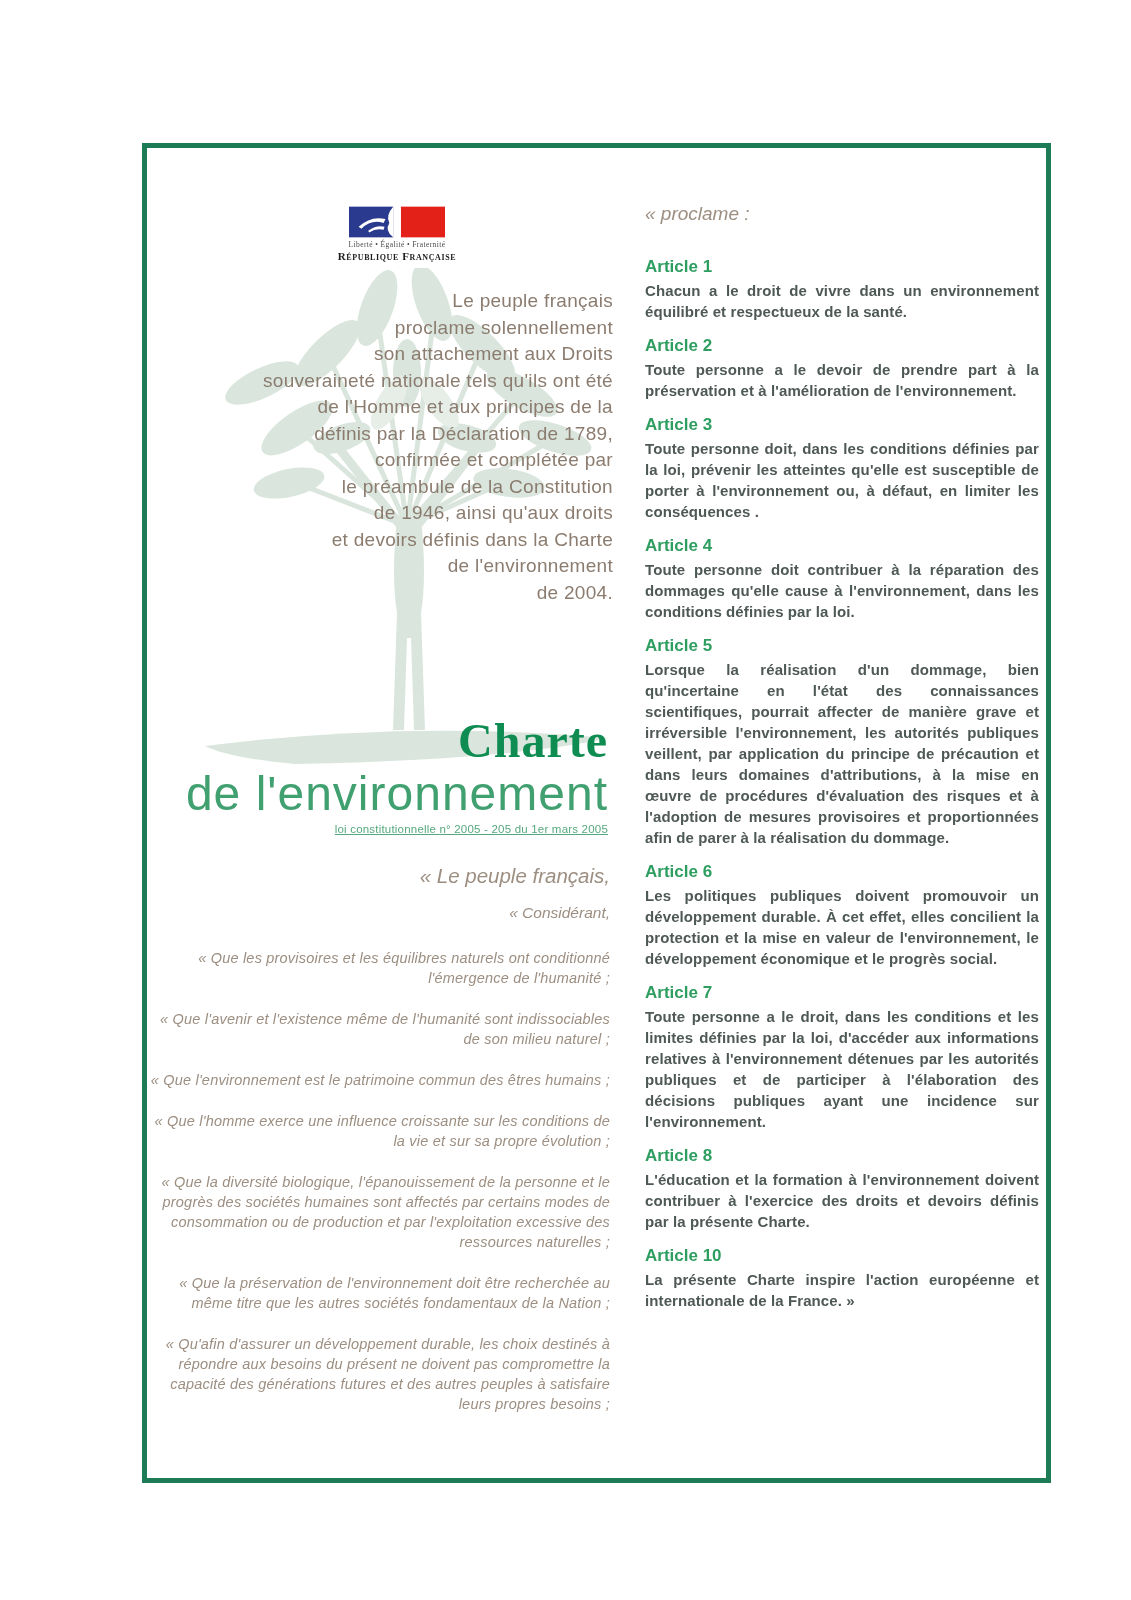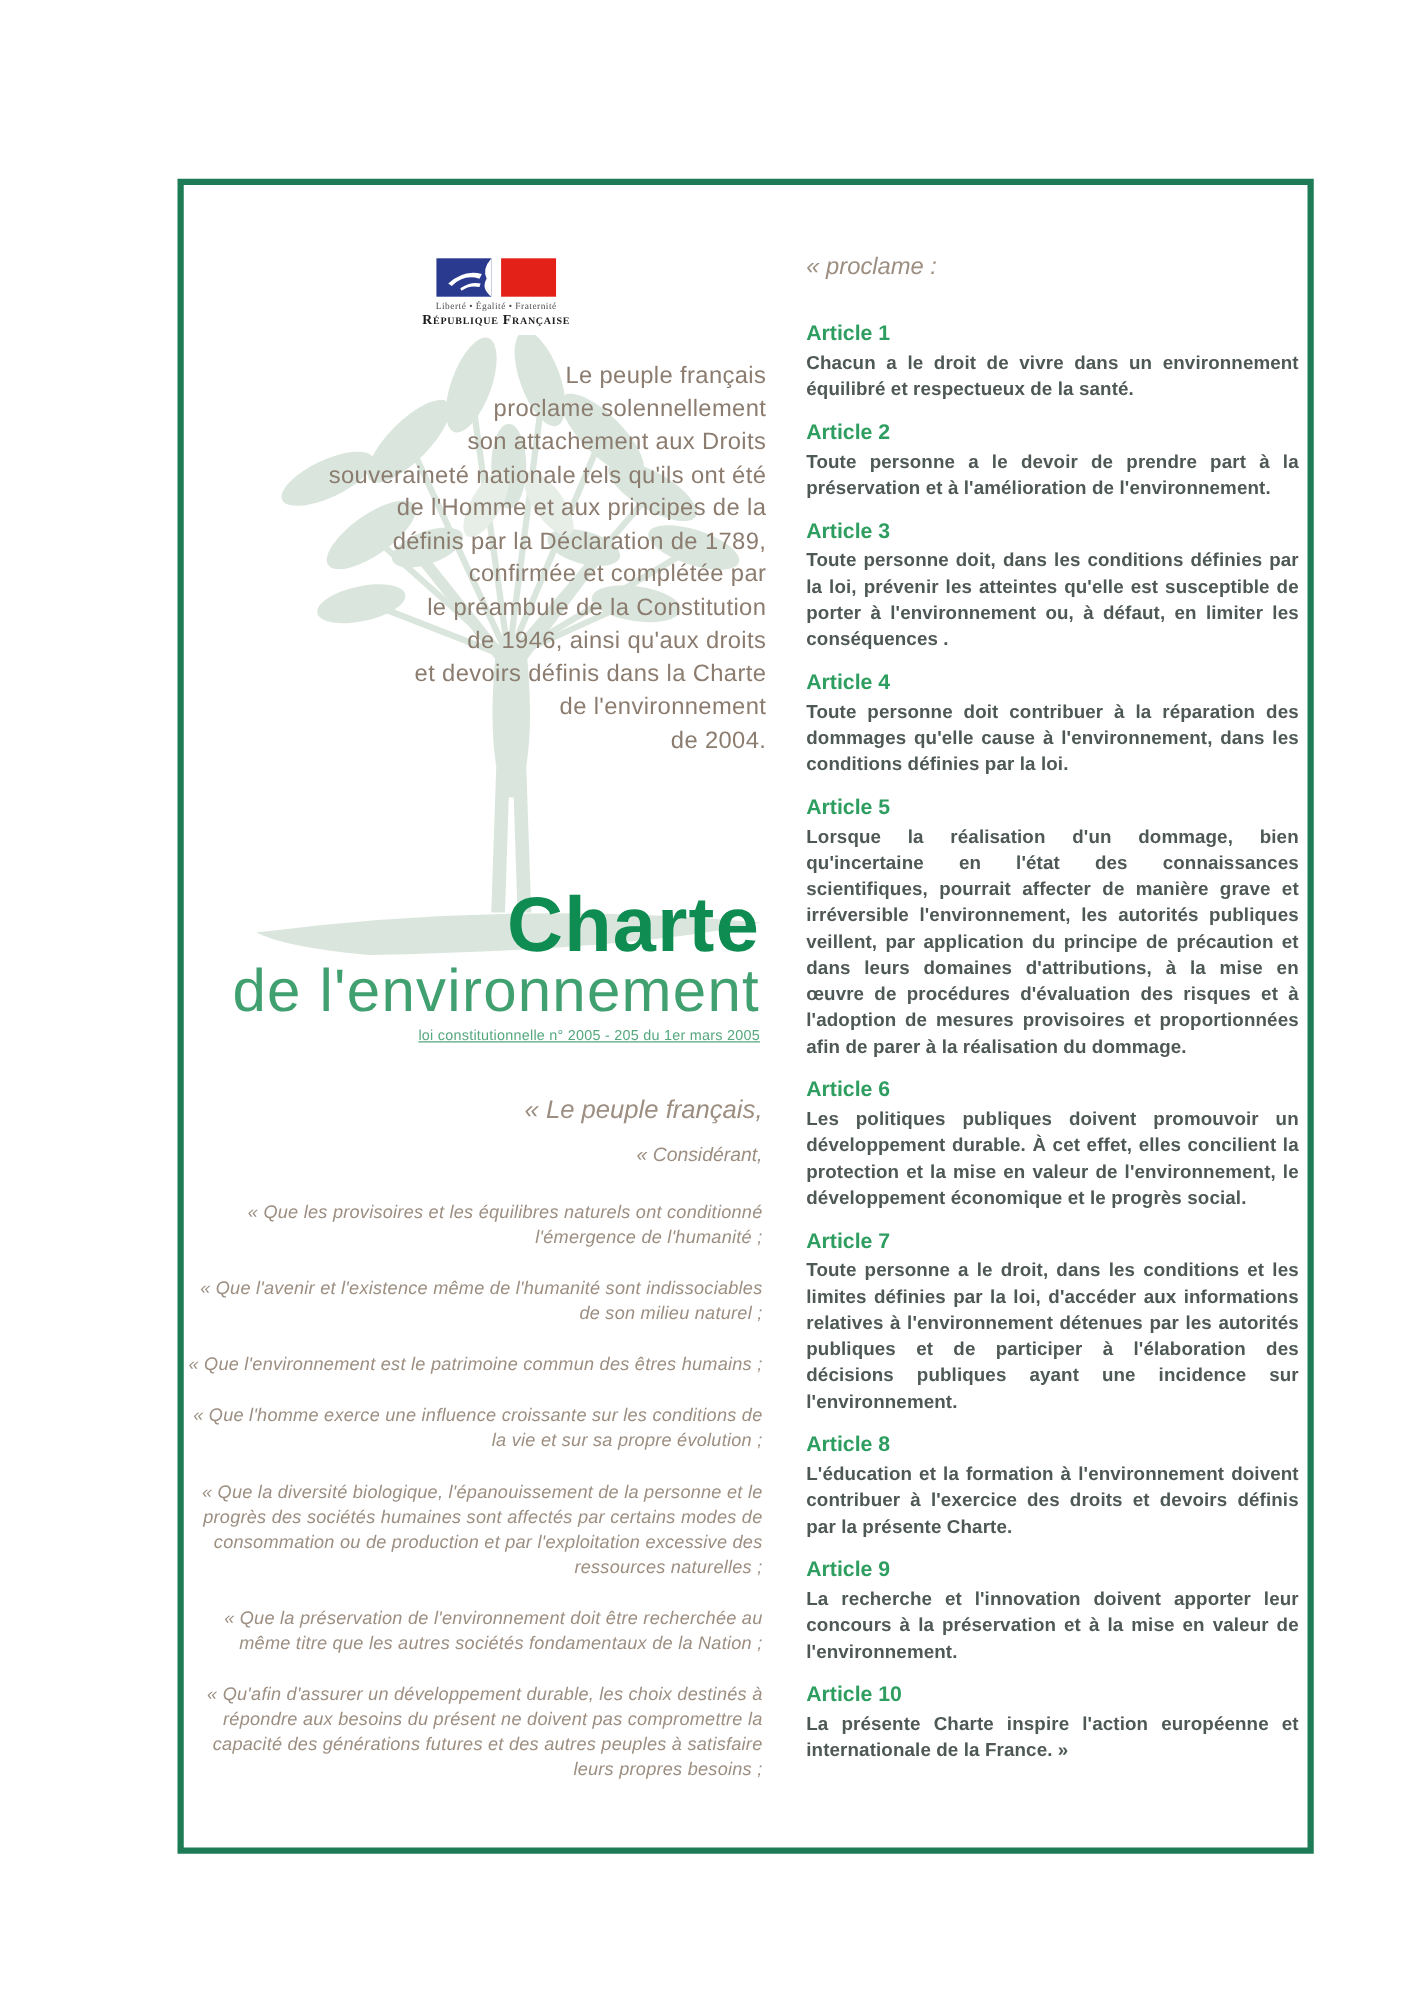--- a/index.html
+++ b/index.html
@@ -65,25 +65,26 @@
   }
   
   .title-block {
     position: absolute;
     left: 0; top: 563px;
     width: 461px;
     text-align: right;
     z-index: 2;
   }
   .title-bold {
-    font-size: 62px;
+    font-size: 48px;
     font-weight: bold;
     letter-spacing: 1px;
     color: #0f8c51;
     line-height: 60px;
+    font-family: Liberation Serif, serif;
   }
   .title-light {
     font-size: 48px;
     font-weight: normal;
     letter-spacing: 1px;
     color: #41a070;
     line-height: 54px;
     margin-top: -4px;
   }
   .law-ref {
@@ -95,21 +96,20 @@
   }
   
   .quotes {
     position: absolute;
     left: 0; top: 716px;
     width: 463px;
     text-align: right;
     z-index: 2;
     color: #9c8e81;
     font-style: italic;
-    margin-top: 12px;
   }
   .q-intro { font-size: 20.5px; margin-bottom: 16px; }
   .q-sub   { font-size: 15.5px; margin-bottom: 26px; }
   .q       { font-size: 14.5px; line-height: 20px; margin-bottom: 21px; letter-spacing: 0.2px; }
   .q:last-child { margin-bottom: 0; }
   
   .articles-col {
     position: absolute;
     left: 498px; top: 55px;
     width: 394px;
@@ -259,23 +259,19 @@
       </div>
       <div class="article">
         <div class="a-h">Article 7</div>
         <div class="a-b">Toute personne a le droit, dans les conditions et les limites définies par la loi, d'accéder aux informations relatives à l'environnement détenues par les autorités publiques et de participer à l'élaboration des décisions publiques ayant une incidence sur l'environnement.</div>
       </div>
       <div class="article">
         <div class="a-h">Article 8</div>
         <div class="a-b">L'éducation et la formation à l'environnement doivent contribuer à l'exercice des droits et devoirs définis par la présente Charte.</div>
       </div>
       <div class="article">
-        <div class="a-h">Article 9</div>
-        <div class="a-b">La recherche et l'innovation doivent apporter leur concours à la préservation et à la mise en valeur de l'environnement.</div>
-      </div>
-      <div class="article">
         <div class="a-h">Article 10</div>
         <div class="a-b">La présente Charte inspire l'action européenne et internationale de la France. »</div>
       </div>
     </div>
 
   </div>
 </div>
 
 </body></html>

